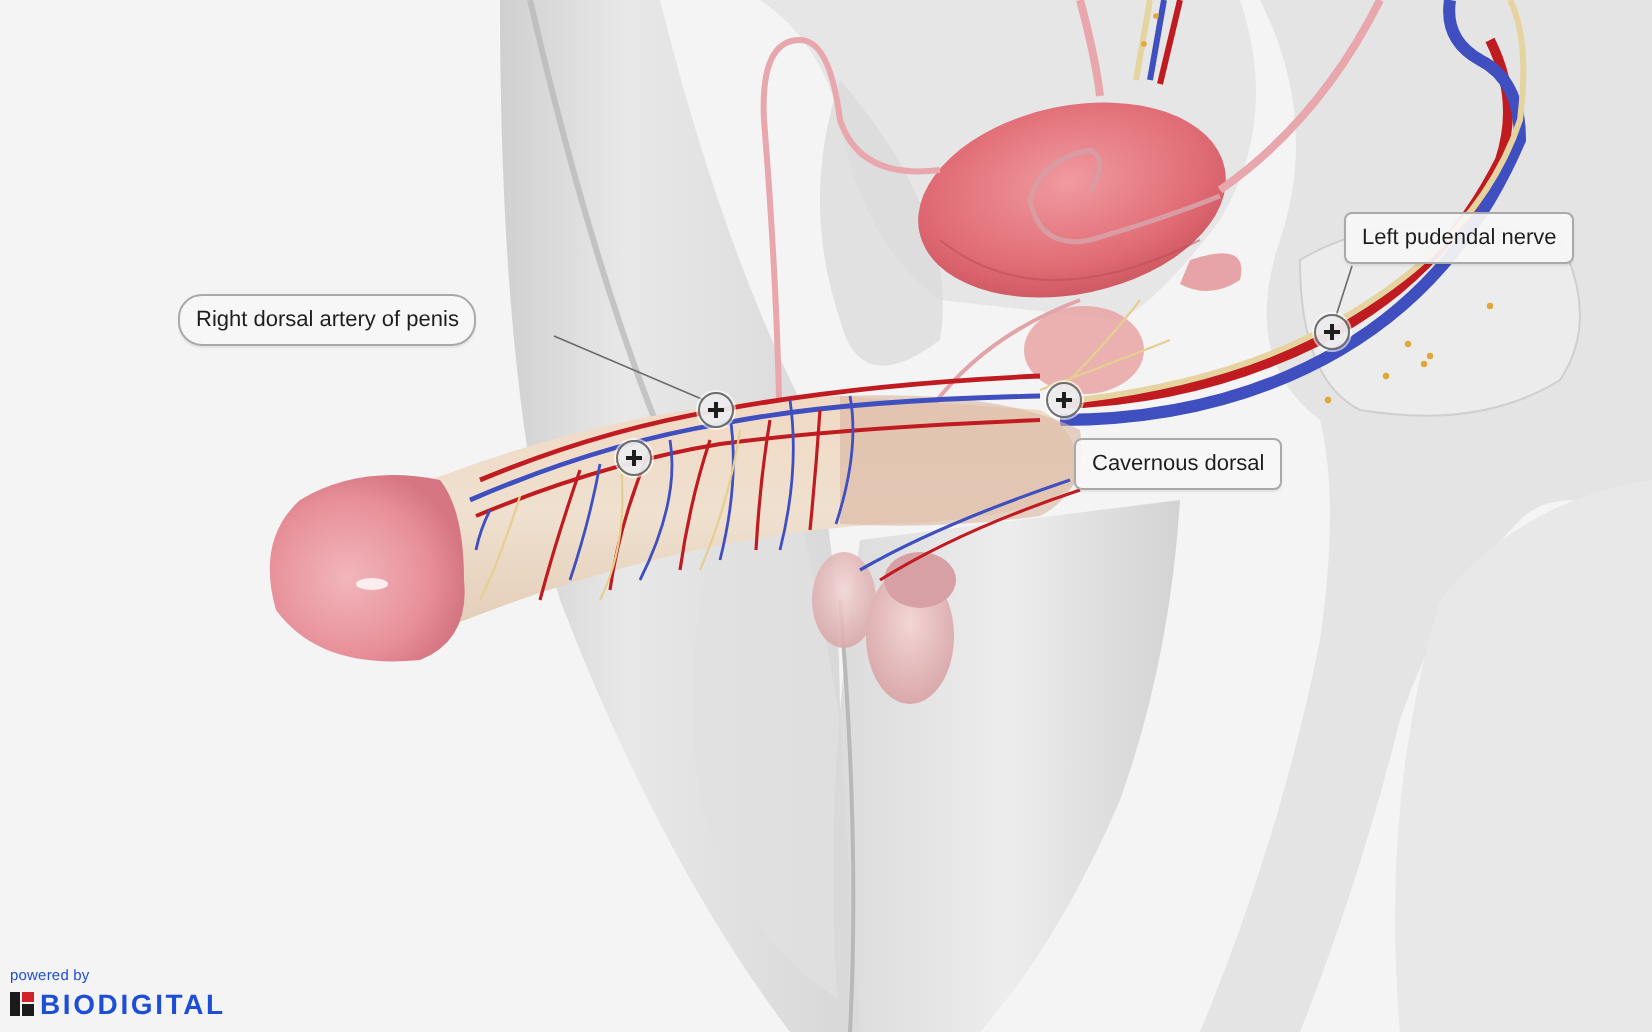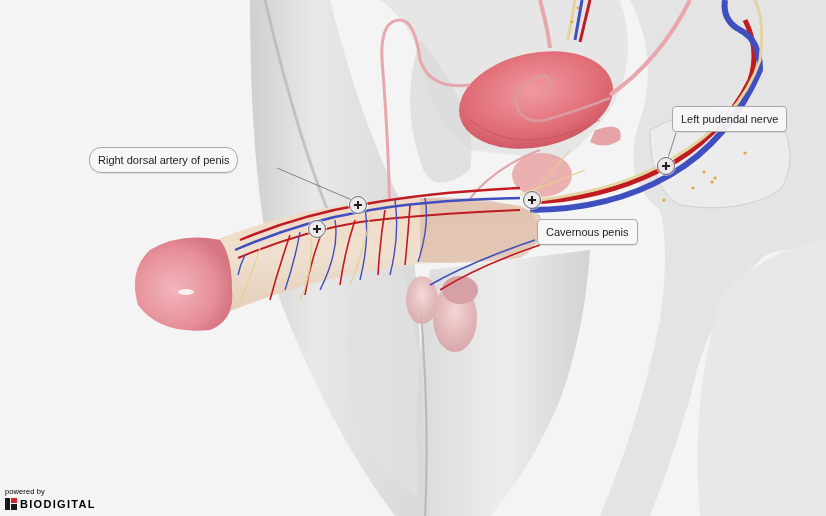--- a/index.html
+++ b/index.html
@@ -32,25 +32,25 @@
       margin-left: -9px; margin-top: -9px;
       border-radius: 50%;
       background: rgba(236,236,238,0.95);
       border: 1px solid #6f6f6f;
       box-shadow: 0 0 0 1px rgba(255,255,255,0.6);
       cursor: pointer;
     }
     .pin svg { position: absolute; left: 2px; top: 2px; }
     .brand {
       position: absolute; left: 5px; bottom: 6px;
-      color: #000000;
+      color: #1d4ed8;
     }
     .brand .powered { font-size: 7.5px; line-height: 9px; display: block; letter-spacing: 0.1px; }
     .brand .name-row { display: flex; align-items: center; margin-top: 2px; }
-    .brand .name { font-size: 11px; font-weight: bold; letter-spacing: 1.3px; margin-left: 3px; }
+    .brand .name { font-size: 14px; font-weight: bold; letter-spacing: 1.3px; margin-left: 3px; }
   </style>
 </head>
 <body>
 
 <div id="viewer">
   <svg id="scene" width="826" height="516" viewBox="0 0 826 516" xmlns="http://www.w3.org/2000/svg">
     <defs>
       <linearGradient id="legL" x1="0" x2="1" y1="0" y2="0">
         <stop offset="0" stop-color="#c9c9c9"></stop>
         <stop offset="0.35" stop-color="#e6e6e6"></stop>
@@ -162,21 +162,21 @@
     <ellipse cx="455" cy="318" rx="22" ry="34" fill="url(#testis)"></ellipse>
     <ellipse cx="460" cy="290" rx="18" ry="14" fill="#d7a0a5"></ellipse>
     <path d="M430 285 Q470 262 535 240" stroke="#3f4fbf" stroke-width="1.6" fill="none"></path>
     <path d="M440 290 Q480 265 540 245" stroke="#c01b20" stroke-width="1.6" fill="none"></path>
 
     <line x1="277" y1="168" x2="352" y2="200" stroke="#6b6b6b" stroke-width="0.8"></line>
     <line x1="676" y1="133" x2="668" y2="158" stroke="#6b6b6b" stroke-width="0.8"></line>
   </svg>
 
   <div class="label" style="left:89px; top:147px;border-radius:12px;">Right dorsal artery of penis</div>
-  <div class="label" style="left:537px; top:219px;">Cavernous penis</div>
+  <div class="label" style="left:537px; top:219px;">Cavernous dorsal</div>
   <div class="label" style="left:672px; top:106px;">Left pudendal nerve</div>
 
   <div class="pin" style="left:358px; top:205px;">
     <svg width="12" height="12" viewBox="0 0 12 12">
         <path d="M6 2 V10 M2 6 H10" stroke="#1e1e1e" stroke-width="2"></path>
       </svg>
   </div>
   <div class="pin" style="left:317px; top:229px;">
     <svg width="12" height="12" viewBox="0 0 12 12">
         <path d="M6 2 V10 M2 6 H10" stroke="#1e1e1e" stroke-width="2"></path>

